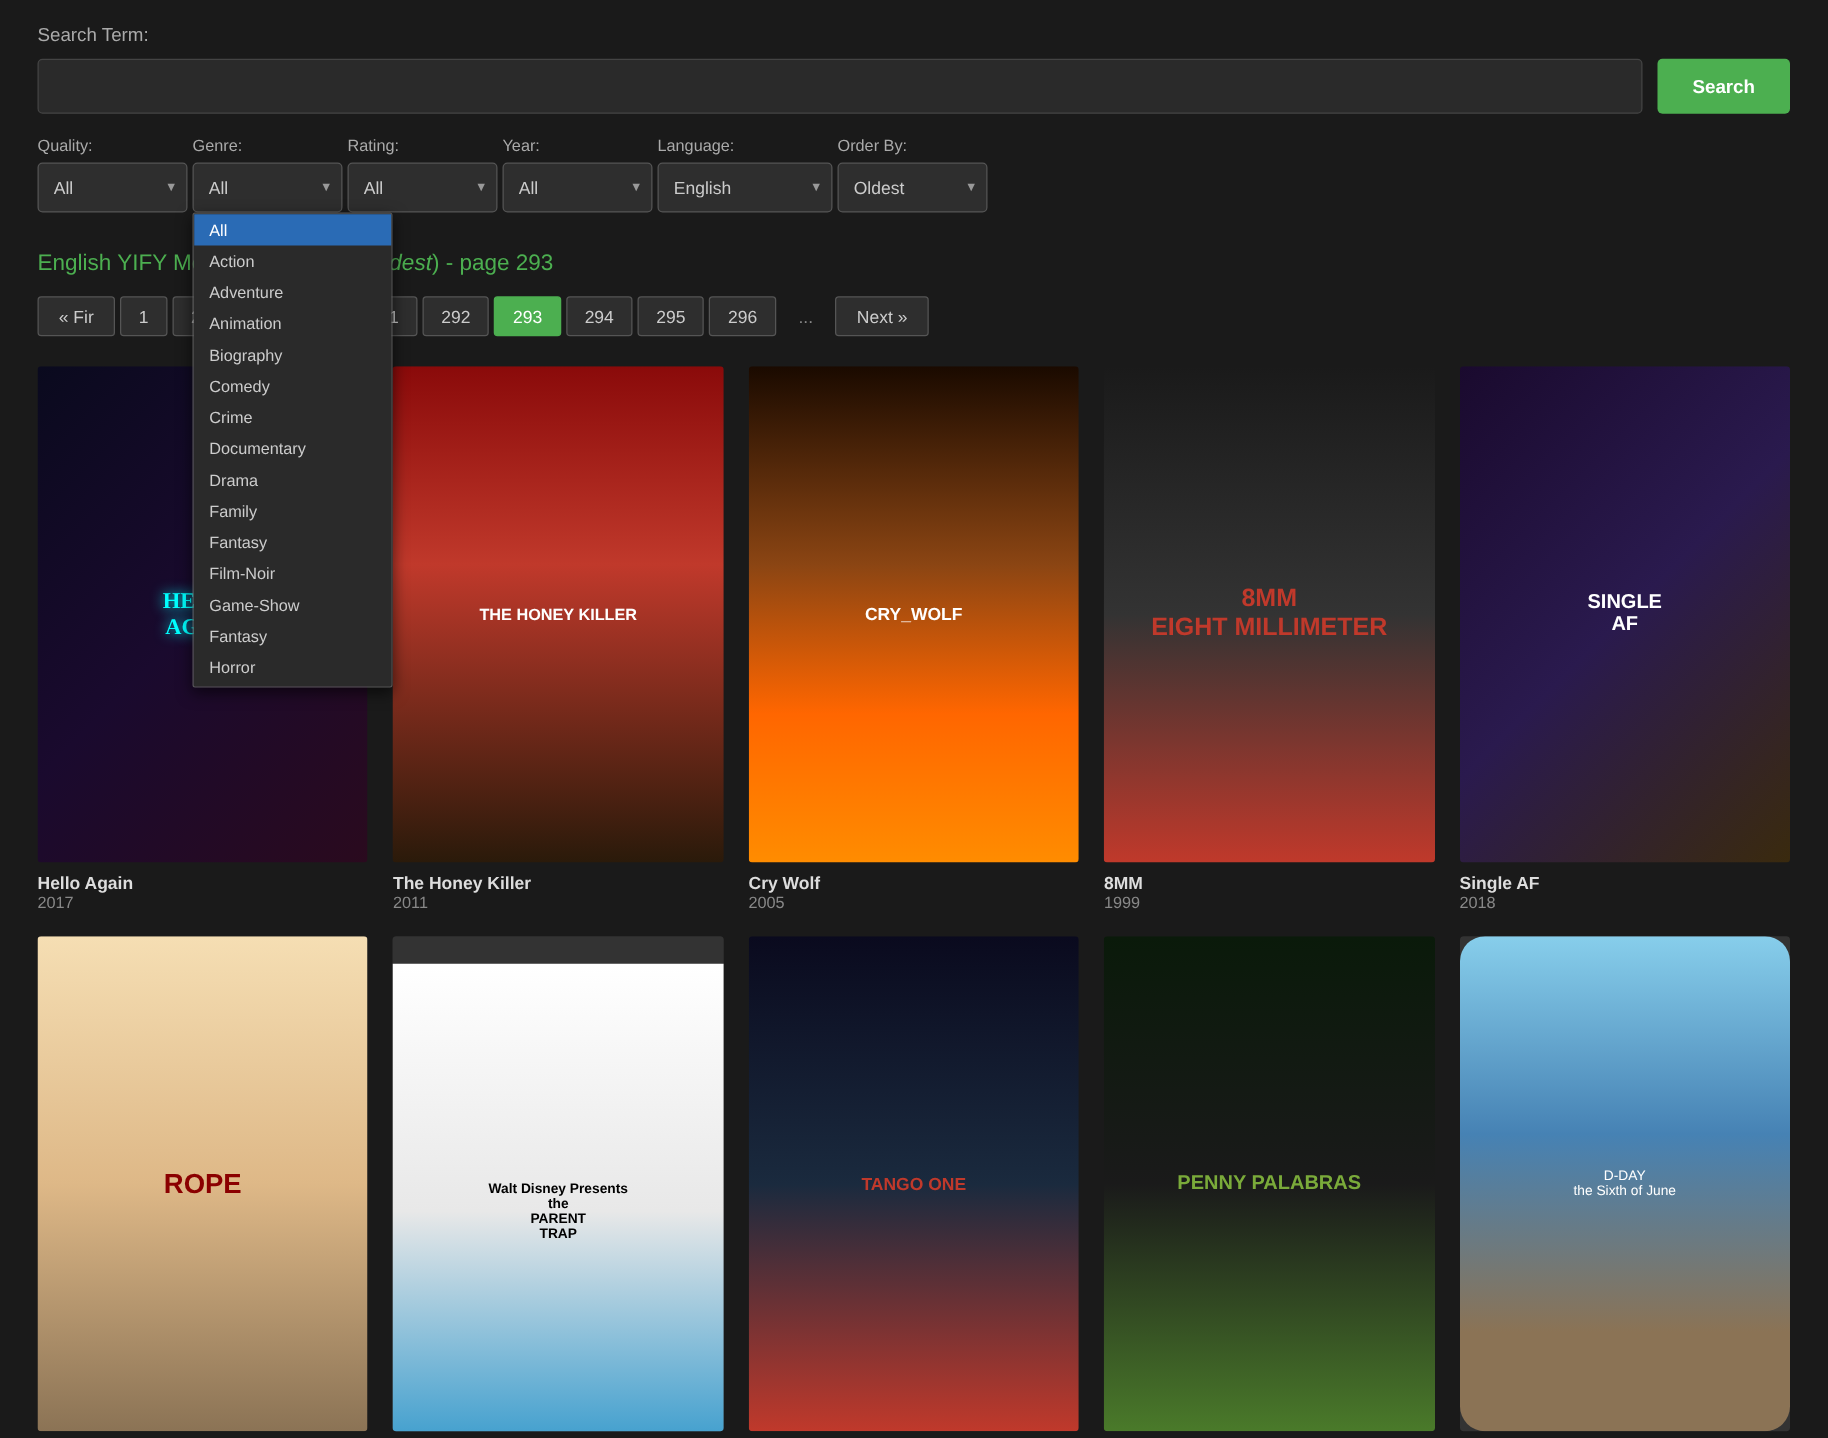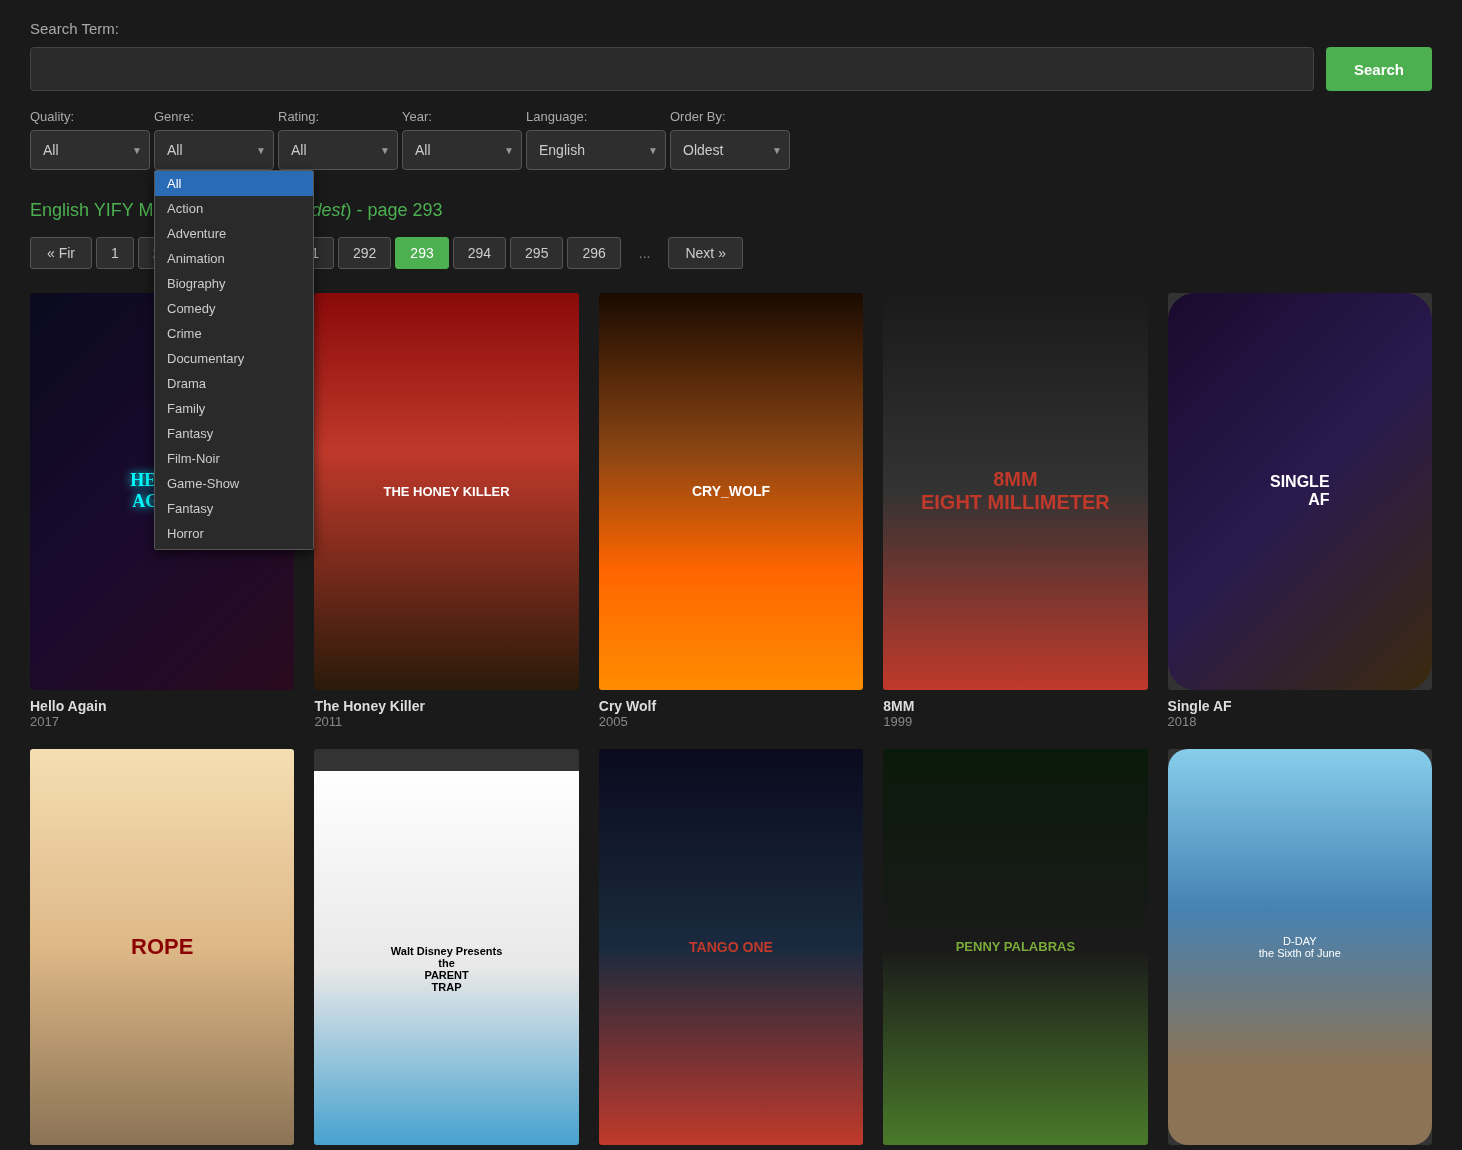--- a/index.html
+++ b/index.html
@@ -253,21 +253,21 @@
       padding: 8px;
     }
     .poster-tango-one {
       background: linear-gradient(180deg, #0a0a1e 0%, #1a2a3e 50%, #c0392b 100%);
       display: flex; align-items: center; justify-content: center;
       color: #c0392b; font-size: 14px; font-weight: bold; text-align: center;
     }
     .poster-penny {
       background: linear-gradient(180deg, #0a1a0a 0%, #1a1a1a 50%, #4a7a2a 100%);
       display: flex; align-items: center; justify-content: center;
-      color: #7aaa3a; font-size: 13px; font-weight: bold; text-align: center;
+      color: #7aaa3a; font-size: 16px; font-weight: bold; text-align: center;
       padding: 8px;
     }
     .poster-dday {
       background: linear-gradient(180deg, #87ceeb 0%, #4682b4 40%, #8b7355 80%);
       display: flex; align-items: center; justify-content: center;
       color: #fff; font-size: 11px; font-weight: normal; text-align: center;
       padding: 8px;
       border-radius: 20px;
     }
   </style>
@@ -419,21 +419,21 @@
       <div class="movie-card">
         <div class="movie-poster">
           <div class="poster-8mm movie-poster-inner" style="width: 100%; height: 100%; display: flex; align-items: center; justify-content: center; flex-direction: column; padding: 10px; text-align: center; white-space: pre-line;">8MM
 EIGHT MILLIMETER</div>
         </div>
         <div class="movie-title">8MM</div>
         <div class="movie-year">1999</div>
       </div>
       <div class="movie-card">
         <div class="movie-poster">
-          <div class="poster-single-af movie-poster-inner" style="width: 100%; height: 100%; display: flex; align-items: center; justify-content: center; flex-direction: column; padding: 10px; text-align: right; white-space: pre-line; border-radius: 27px;">SINGLE
+          <div class="poster-single-af movie-poster-inner" style="width: 100%; height: 100%; display: flex; align-items: center; justify-content: center; flex-direction: column; padding: 10px; text-align: center; white-space: pre-line;">SINGLE
 AF</div>
         </div>
         <div class="movie-title">Single AF</div>
         <div class="movie-year">2018</div>
       </div>
     </div>
 
   <div style="height:20px;"></div>
 
   <div class="movies-grid" id="movies-row2">

